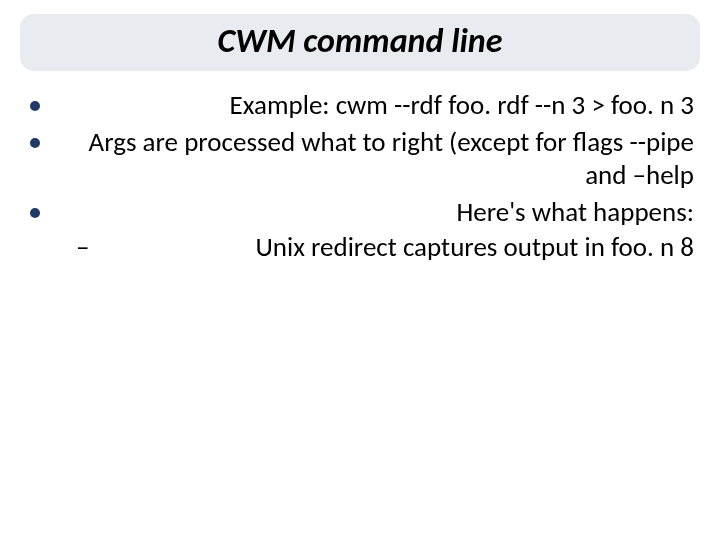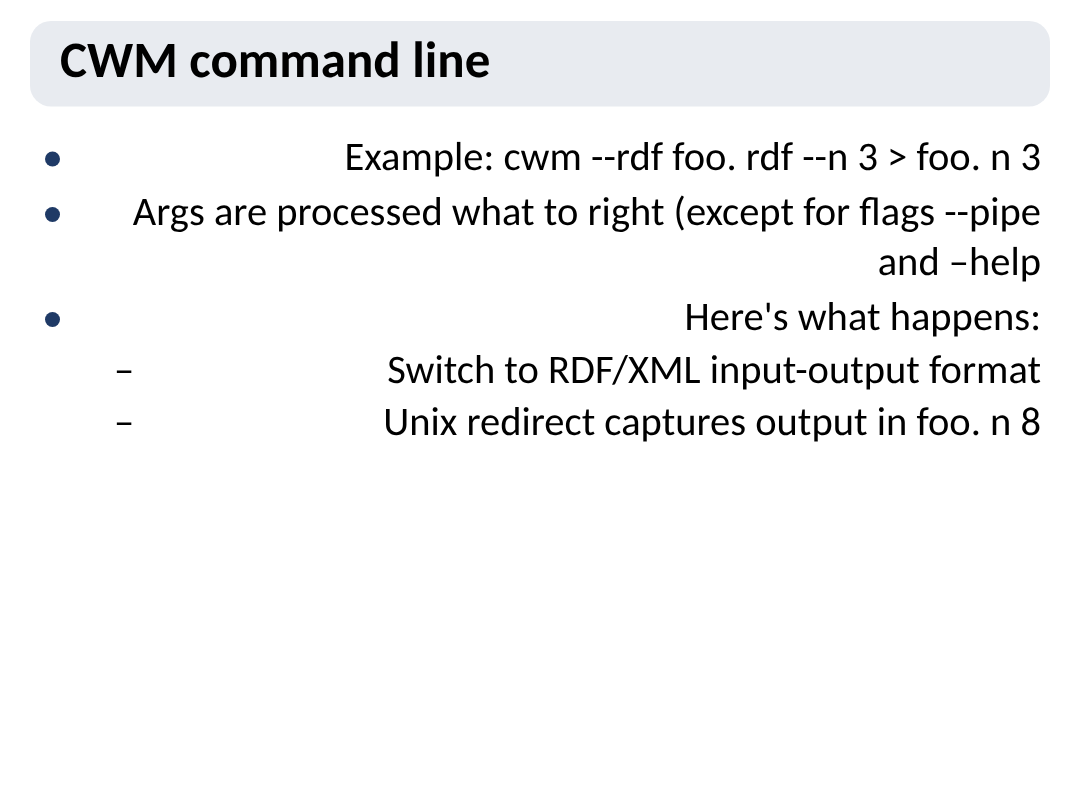--- a/index.html
+++ b/index.html
@@ -14,24 +14,26 @@
   .slide {
     width: 720px;
     height: 540px;
     box-sizing: border-box;
     padding: 14px 20px 20px 20px;
   }
   .title-bar {
     background: #e8ebf0;
     border-radius: 14px;
     padding: 6px 20px 10px 20px;
+    text-align: center;
     font-weight: 700;
     font-size: 34px;
     color: #000;
     margin-bottom: 18px;
+    font-style: italic;
   }
   .content {
     font-size: 27px;
     line-height: 1.22;
     padding: 0 6px 0 6px;
     text-align: right;
   }
   ul.top {
     list-style: none;
     margin: 0;
@@ -82,22 +84,19 @@
       <li>
         <span>Example: cwm --rdf foo. rdf --n 3  &gt; foo. n 3</span>
       </li>
       <li>
         <span>Args are processed what to right (except for flags --pipe and –help</span>
       </li>
       <li>
         <span>Here's what happens:</span>
         <ul class="sub">
           <li>
-            <span>Switch to RDF/XML input-output format</span>
-          </li>
-          <li>
             <span>Unix redirect captures output in foo. n 8</span>
           </li>
         </ul>
       </li>
     </ul>
   </div>
 </div>
 
 </body></html>

